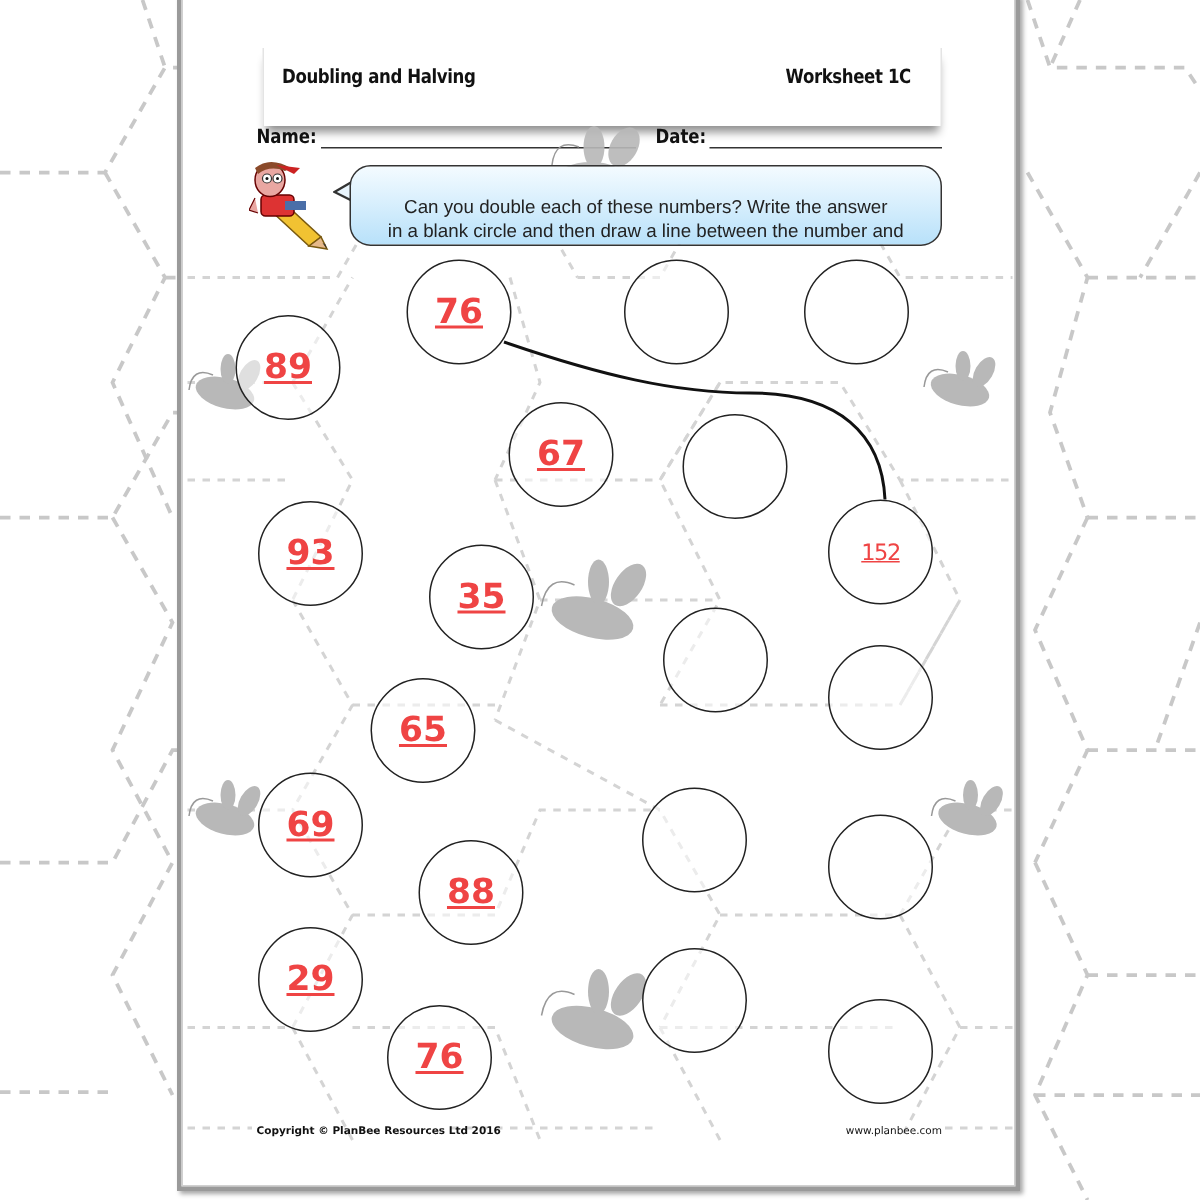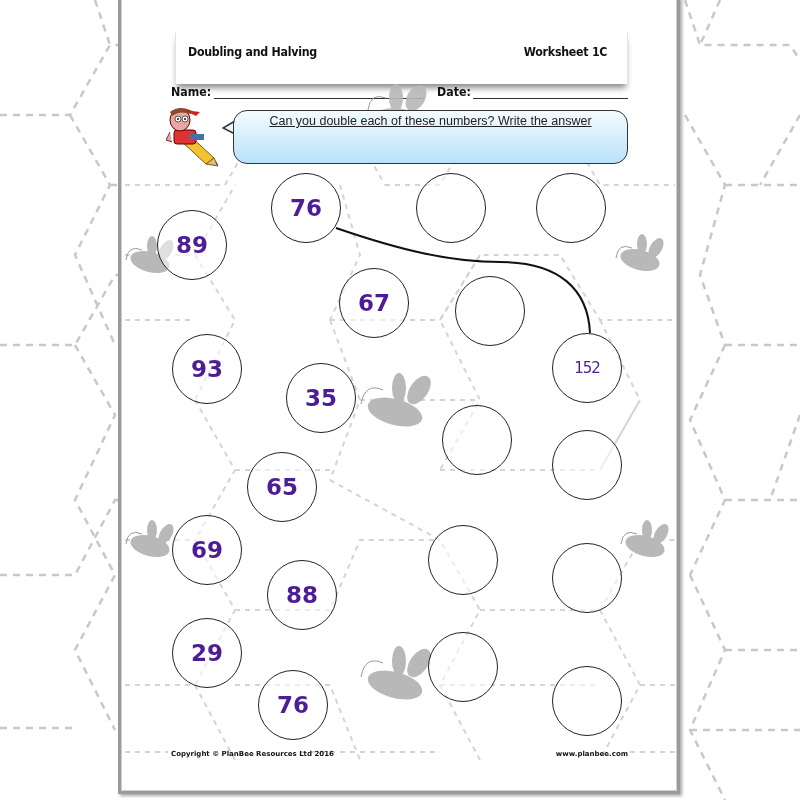--- a/index.html
+++ b/index.html
@@ -10,27 +10,27 @@
   .page-overlay { position:absolute; left:0; top:0; width:800px; height:800px; pointer-events:none; }
   .header-card { position:absolute; left:175px; top:32px; width:451px; height:52px; background:#fff;
           box-shadow: 0 6px 6px -2px rgba(0,0,0,0.45); border-left:1px solid #e4e4e4; border-right:1px solid #e4e4e4; }
   .header-title { position:absolute; left:188px; top:44px; font-family:"DejaVu Sans", sans-serif; font-weight:bold; font-size:13px; color:#111; letter-spacing:-0.3px; transform:scaleX(0.85); transform-origin:left; }
   .header-ws { position:absolute; right:193px; top:44px; font-family:"DejaVu Sans", sans-serif; font-weight:bold; font-size:13px; color:#111; letter-spacing:-0.3px; transform:scaleX(0.85); transform-origin:right; }
   .name-label { position:absolute; left:171px; top:84px; font-family:"DejaVu Sans", sans-serif; font-weight:bold; font-size:13px; color:#111; transform:scaleX(0.85); transform-origin:left; }
   .name-line { position:absolute; left:214px; top:98px; width:210px; height:1px; background:#333; }
   .date-label { position:absolute; left:437px; top:84px; font-family:"DejaVu Sans", sans-serif; font-weight:bold; font-size:13px; color:#111; transform:scaleX(0.85); transform-origin:left; }
   .date-line { position:absolute; left:473px; top:98px; width:155px; height:1px; background:#333; }
   .bubble { position:absolute; left:233px; top:110px; width:395px; height:54px; border:1.5px solid #333; border-radius:14px;
-            background: linear-gradient(#f4fbff, #b8e1fa); box-sizing:border-box; text-align:center; font-size:12.5px; line-height:16px; color:#222; padding-top:2px;text-decoration:underline; }
+            background: linear-gradient(#f4fbff, #b8e1fa); box-sizing:border-box; text-align:center; font-size:12.5px; line-height:16px; color:#222; padding-top:19px; }
   .bubble-tail { position:absolute; left:222px; top:118px; }
   .circle { position:absolute; width:70px; height:70px; border:1.3px solid #222; border-radius:50%; background:rgba(255,255,255,0.55); box-sizing:border-box;
-            display:flex; align-items:center; justify-content:center; font-family:"DejaVu Sans", sans-serif; font-weight:bold; font-size:23px; color:#4c1d95; }
+            display:flex; align-items:center; justify-content:center; font-family:"DejaVu Sans", sans-serif; font-weight:bold; font-size:23px; color:#ef4444;text-decoration:underline; }
   .circle.hand { font-family:"DejaVu Sans", sans-serif; font-weight:normal; font-size:15px; letter-spacing:-1px; }
   .footer-left { position:absolute; left:171px; top:750px; font-family:"DejaVu Sans", sans-serif; font-weight:bold; font-size:7px; color:#111; }
-  .footer-right { position:absolute; right:172px; top:750px; font-family:"DejaVu Sans", sans-serif; font-weight:bold; font-size:7px; color:#111; }
+  .footer-right { position:absolute; right:172px; top:750px; font-family:"DejaVu Sans", sans-serif; font-weight:normal; font-size:7px; color:#111; }
   .bee { position:absolute; }
   .boy { position:absolute; left:166px; top:106px; }
   .connect { position:absolute; left:0; top:0; width:800px; height:800px; pointer-events:none; }
 </style>
 </head>
 <body>
 
 <svg class="bg-hex" viewBox="0 0 800 800">
   <g stroke="#c8c8c8" stroke-width="2.5" stroke-dasharray="7 6" fill="none">
 
@@ -127,20 +127,21 @@
     <path d="M4 26 L0 34 L6 36" fill="#e9a7a2" stroke="#600" stroke-width="0.8"></path>
     <rect x="24" y="28" width="14" height="6" fill="#4a6ea8"></rect>
   </svg>
 </div>
 
 <svg class="bubble-tail" width="14" height="22" viewBox="0 0 14 22">
   <path d="M13 3 L1 10 L13 16" fill="#e9f5fd" stroke="#333" stroke-width="1.5"></path>
 </svg>
 <div class="bubble">
   <div>Can you double each of these numbers? Write the answer</div>
+  <div>in a blank circle and then draw a line between the number and</div>
 </div>
 
 <svg class="bee" style="left:120px;top:236px" width="60" height="42" viewBox="0 0 60 42">
   <g fill="#b8b8b8">
       <ellipse cx="30" cy="26" rx="20" ry="10" transform="rotate(15 30 26)"></ellipse>
       <ellipse cx="32" cy="10" rx="5" ry="10"></ellipse>
       <ellipse cx="46" cy="14" rx="6" ry="11" transform="rotate(30 46 14)"></ellipse>
     </g>
   <path d="M6 24 Q8 8 22 14" stroke="#999" fill="none" stroke-width="1"></path>
 </svg>
@@ -197,20 +198,20 @@
 <div class="circle" style="left:455px;top:276px"></div>
 <div class="circle hand" style="left:552px;top:333px">152</div>
 <div class="circle" style="left:172px;top:334px">93</div>
 <div class="circle" style="left:286px;top:363px">35</div>
 <div class="circle" style="left:442px;top:405px"></div>
 <div class="circle" style="left:552px;top:430px"></div>
 <div class="circle" style="left:247px;top:452px">65</div>
 <div class="circle" style="left:172px;top:515px">69</div>
 <div class="circle" style="left:428px;top:525px"></div>
 <div class="circle" style="left:552px;top:543px"></div>
-<div class="circle" style="left:267px;top:560px">88</div>
+<div class="circle" style="left:279px;top:560px">88</div>
 <div class="circle" style="left:172px;top:618px">29</div>
 <div class="circle" style="left:428px;top:632px"></div>
 <div class="circle" style="left:552px;top:666px"></div>
 <div class="circle" style="left:258px;top:670px">76</div>
 
 <div class="footer-left">Copyright © PlanBee Resources Ltd 2016</div>
 <div class="footer-right">www.planbee.com</div>
 
 </body></html>

